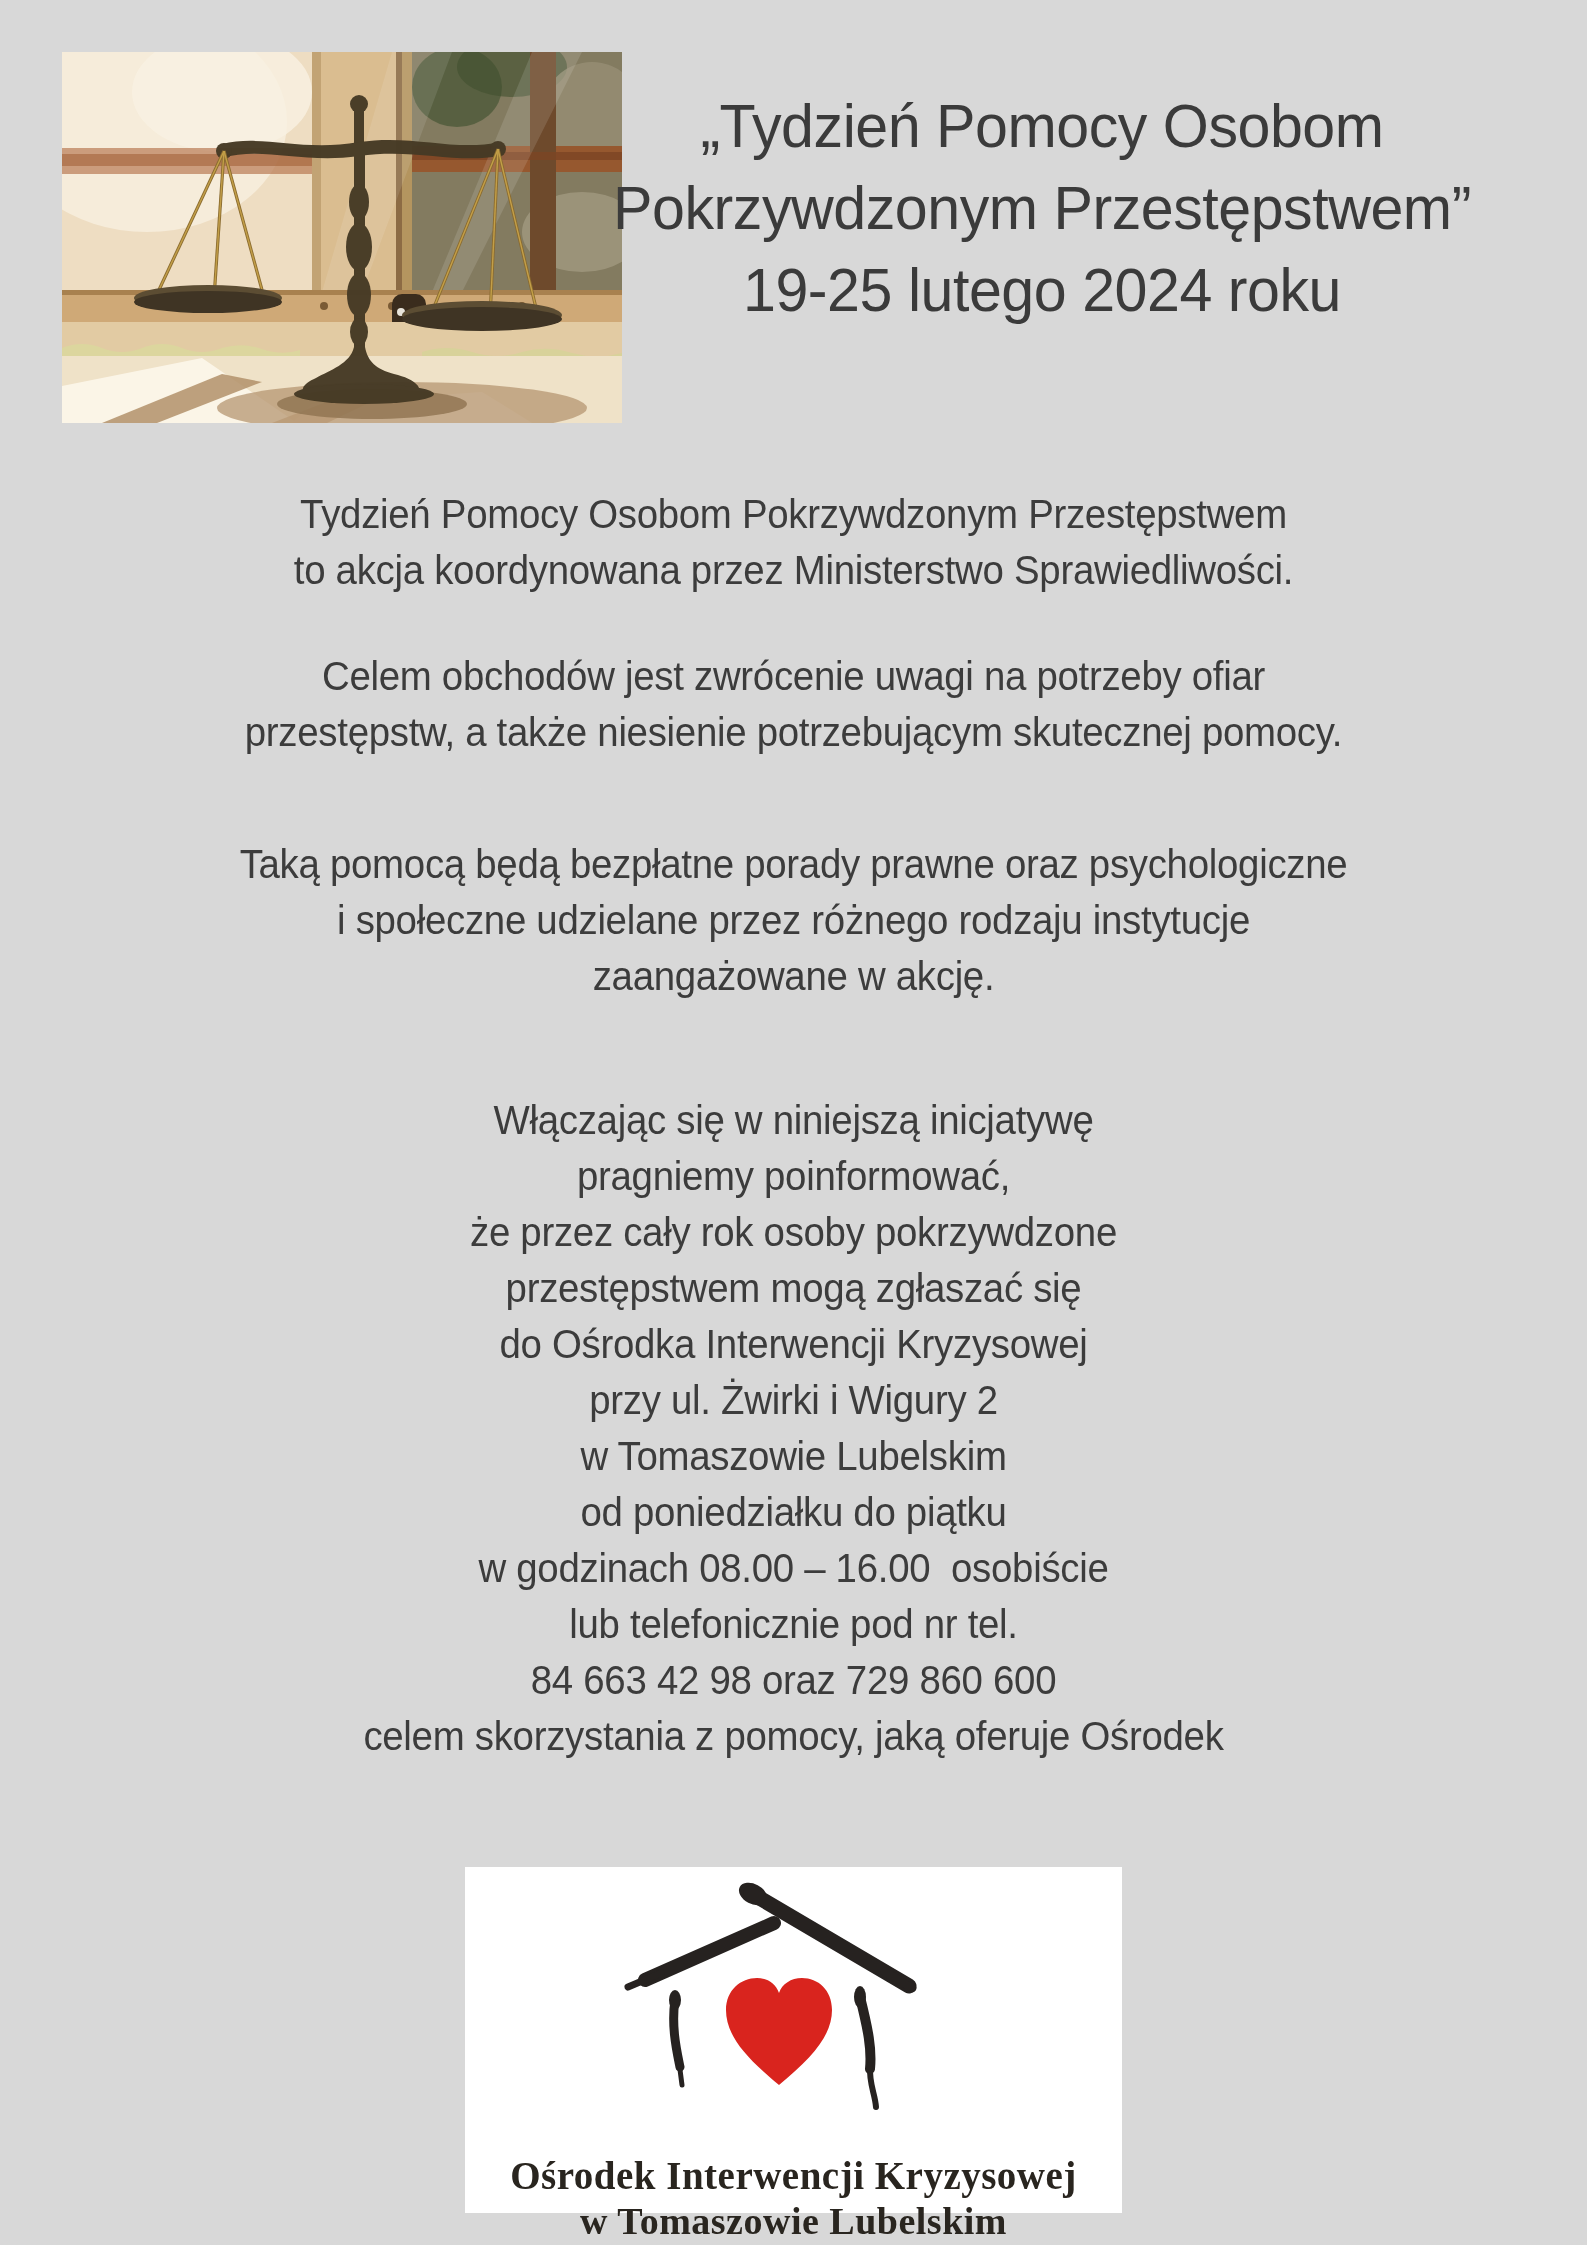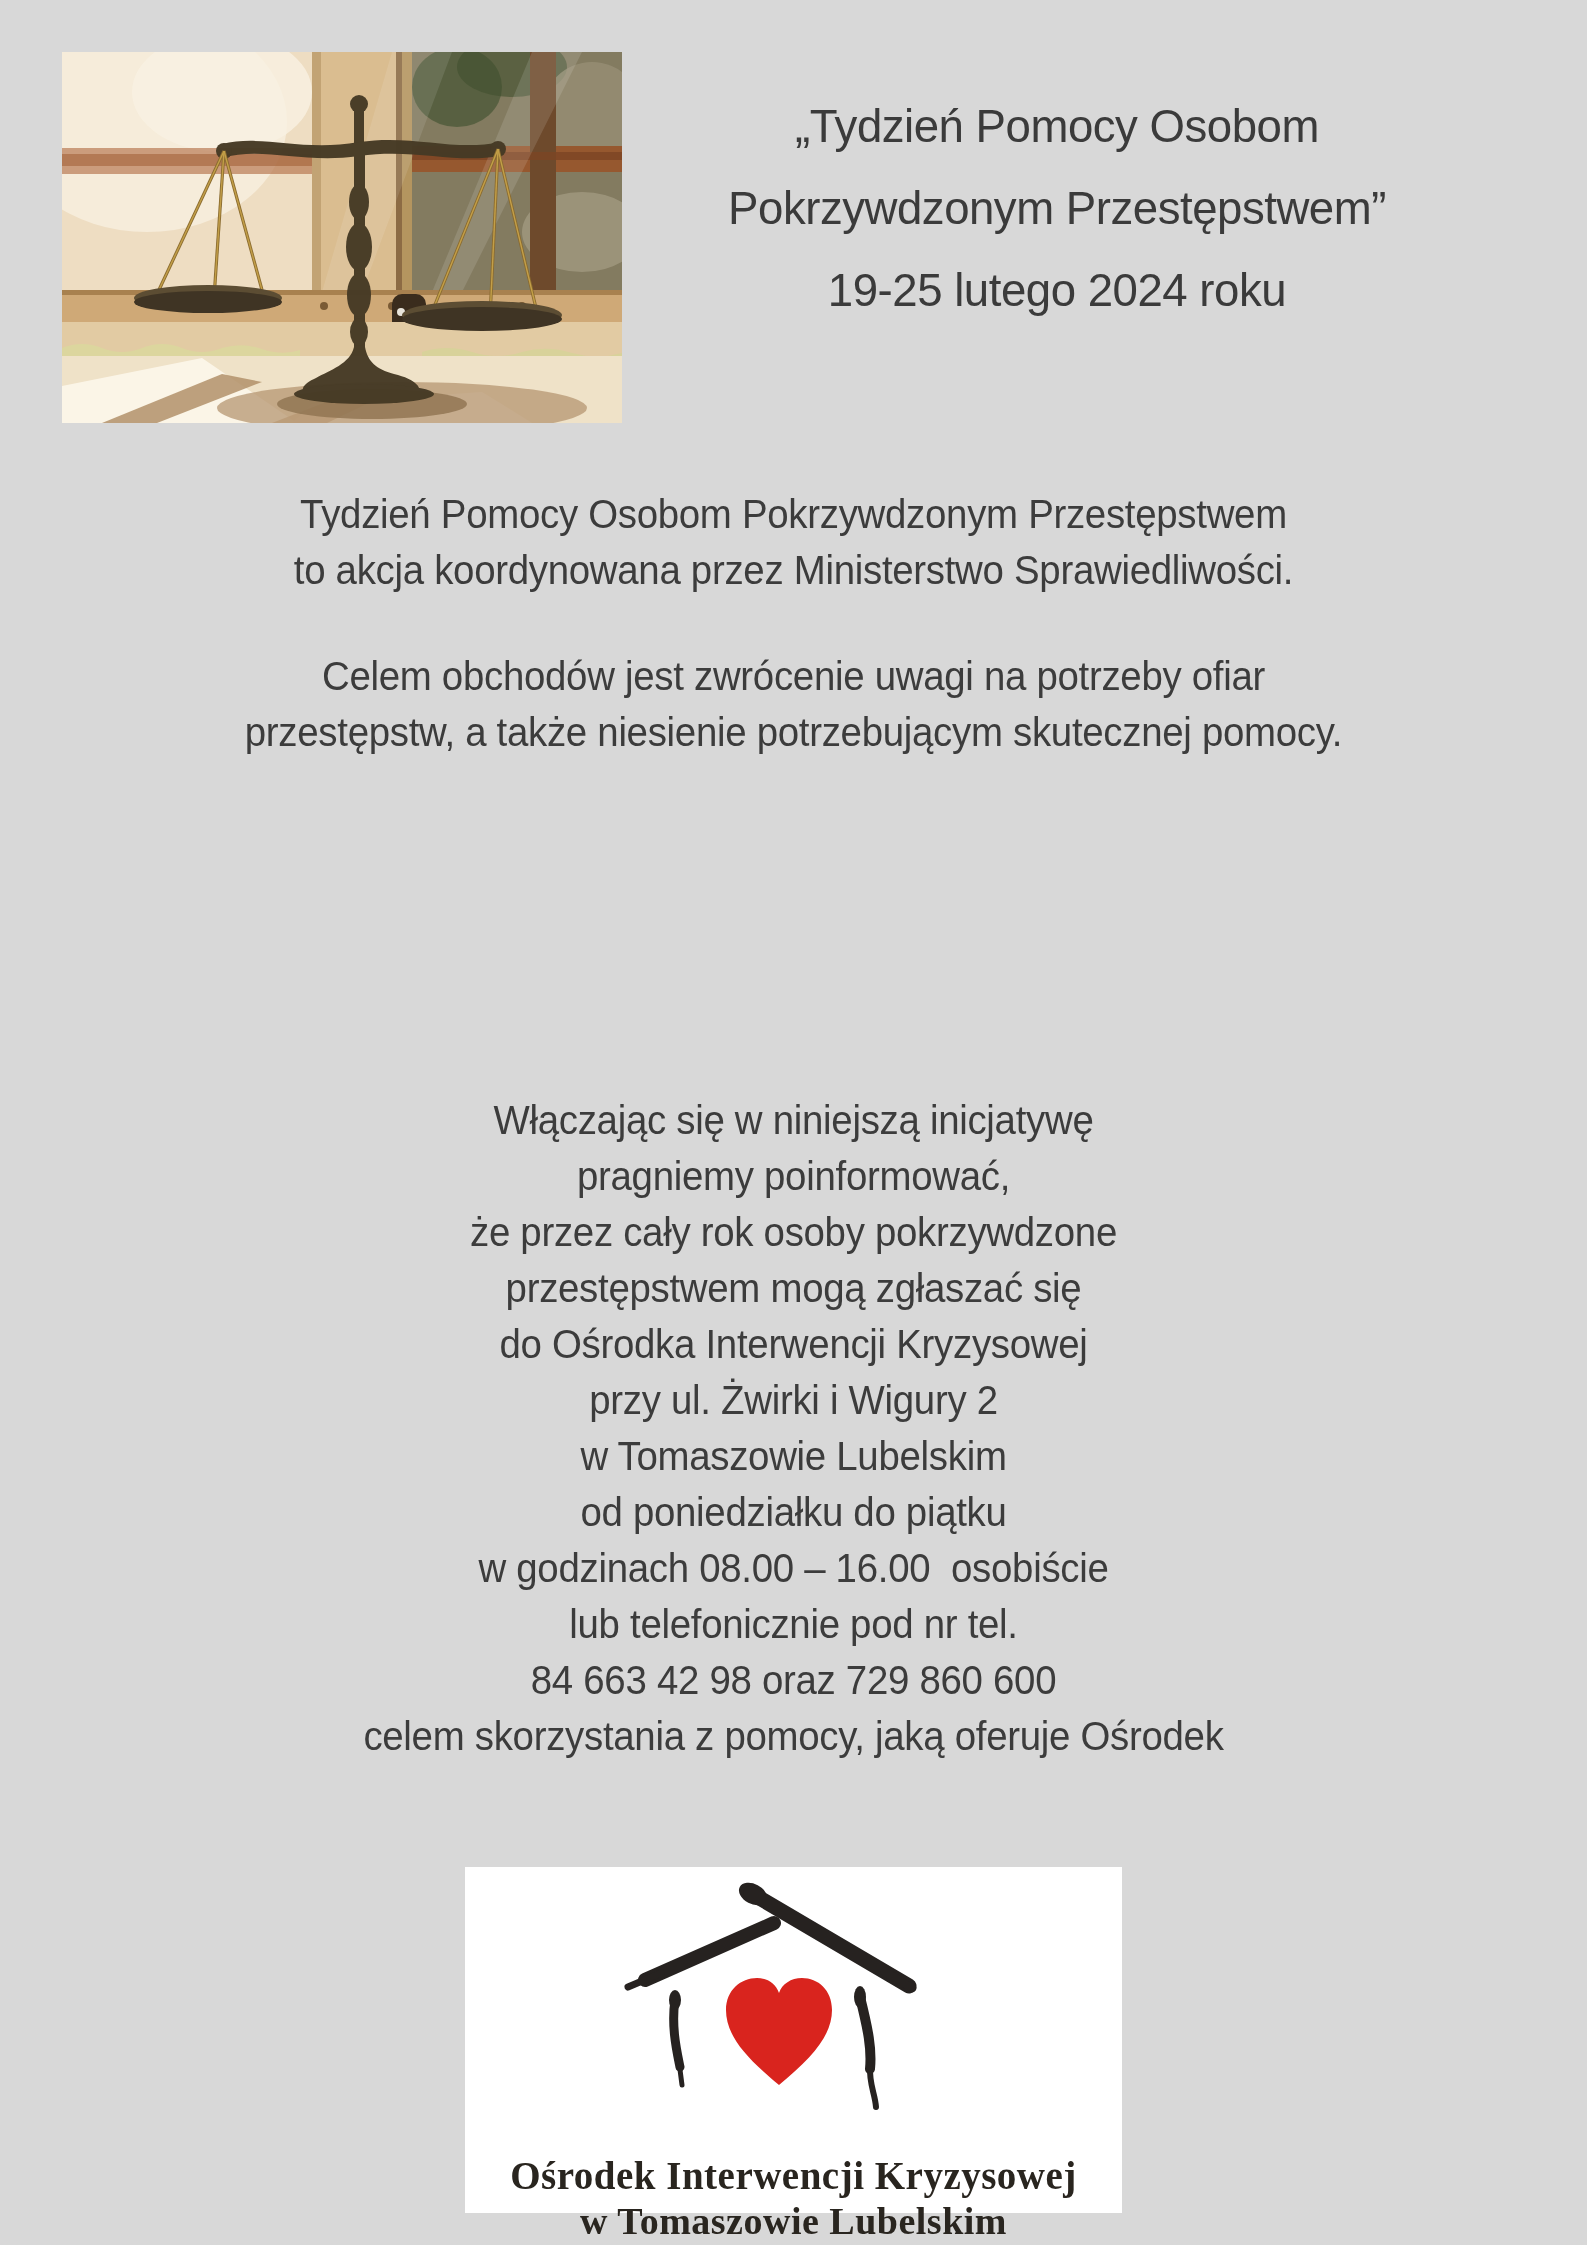--- a/index.html
+++ b/index.html
@@ -12,23 +12,23 @@
     color:#3c3c3c;
   }
   
   .photo{
     position:absolute;left:62px;top:52px;width:560px;height:371px;
     overflow:hidden;
   }
   .photo svg{display:block;}
   
   .title{
-    position:absolute;left:537px;top:85px;width:1040px;
+    position:absolute;left:522px;top:85px;width:1040px;
     text-align:center;
-    font-size:47px;line-height:82px;
+    font-size:61px;line-height:82px;
     color:#3b3b3b;
     letter-spacing:-0.5px;
   }
   .title .tline{white-space:pre;transform:scaleX(0.97);transform-origin:50% 50%;}
   
   .para{
     position:absolute;left:0;width:1587px;
     text-align:center;
     font-size:40px;line-height:56px;
     color:#3c3c3c;
@@ -166,20 +166,25 @@
   <div class="para p1">
     <div class="line">Tydzień Pomocy Osobom Pokrzywdzonym Przestępstwem</div>
     <div class="line">to akcja koordynowana przez Ministerstwo Sprawiedliwości.</div>
   </div>
 
   <div class="para p2">
     <div class="line">Celem obchodów jest zwrócenie uwagi na potrzeby ofiar</div>
     <div class="line">przestępstw, a także niesienie potrzebującym skutecznej pomocy.</div>
   </div>
 
+  <div class="para p3">
+    <div class="line">Taką pomocą będą bezpłatne porady prawne oraz psychologiczne</div>
+    <div class="line">i społeczne udzielane przez różnego rodzaju instytucje</div>
+    <div class="line">zaangażowane w akcję.</div>
+  </div>
 
   <div class="para p4">
     <div class="line">Włączając się w niniejszą inicjatywę</div>
     <div class="line">pragniemy poinformować,</div>
     <div class="line">że przez cały rok osoby pokrzywdzone</div>
     <div class="line">przestępstwem mogą zgłaszać się</div>
     <div class="line">do Ośrodka Interwencji Kryzysowej</div>
     <div class="line">przy ul. Żwirki i Wigury 2</div>
     <div class="line">w Tomaszowie Lubelskim</div>
     <div class="line">od poniedziałku do piątku</div>

